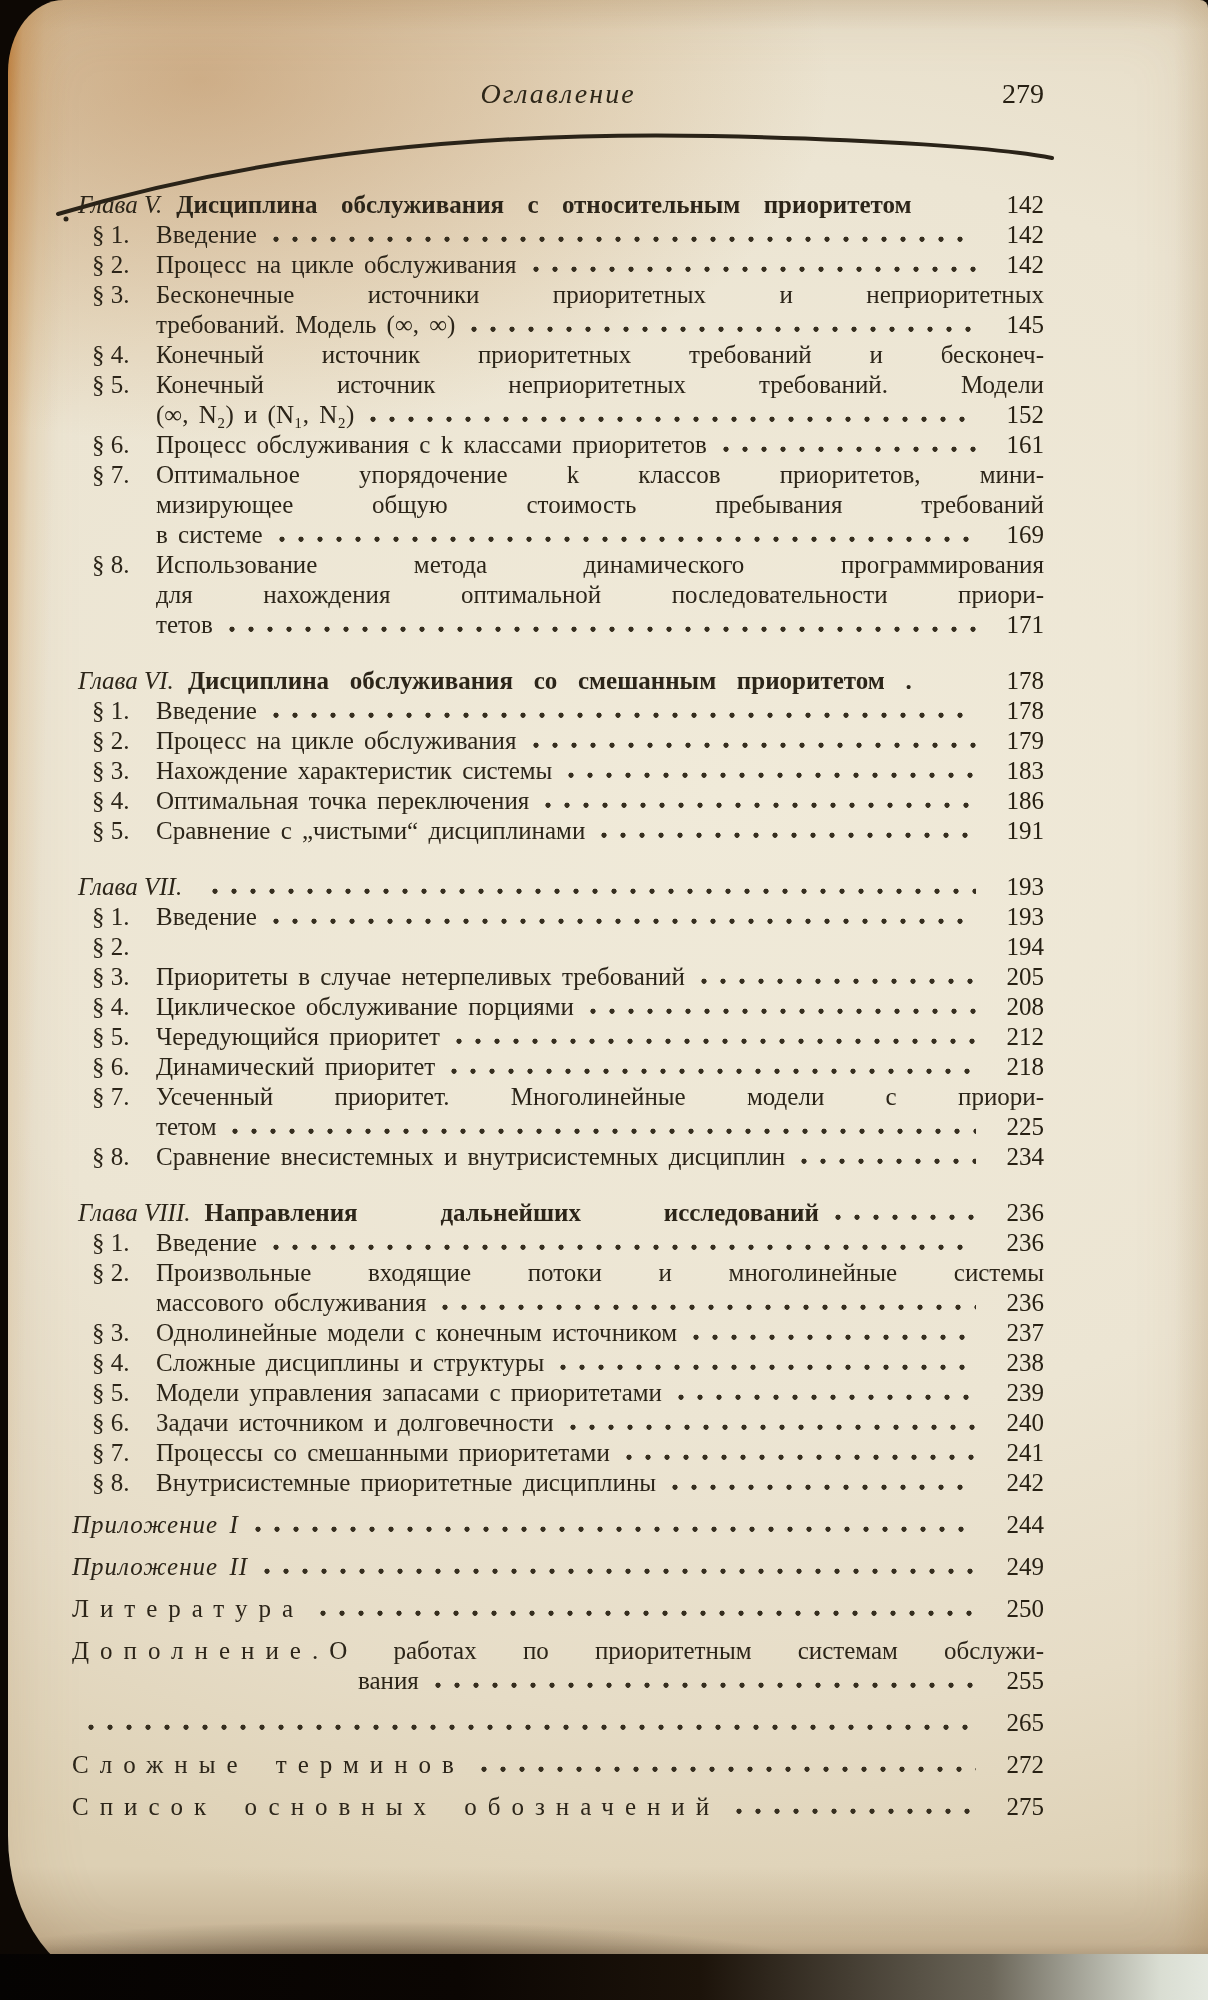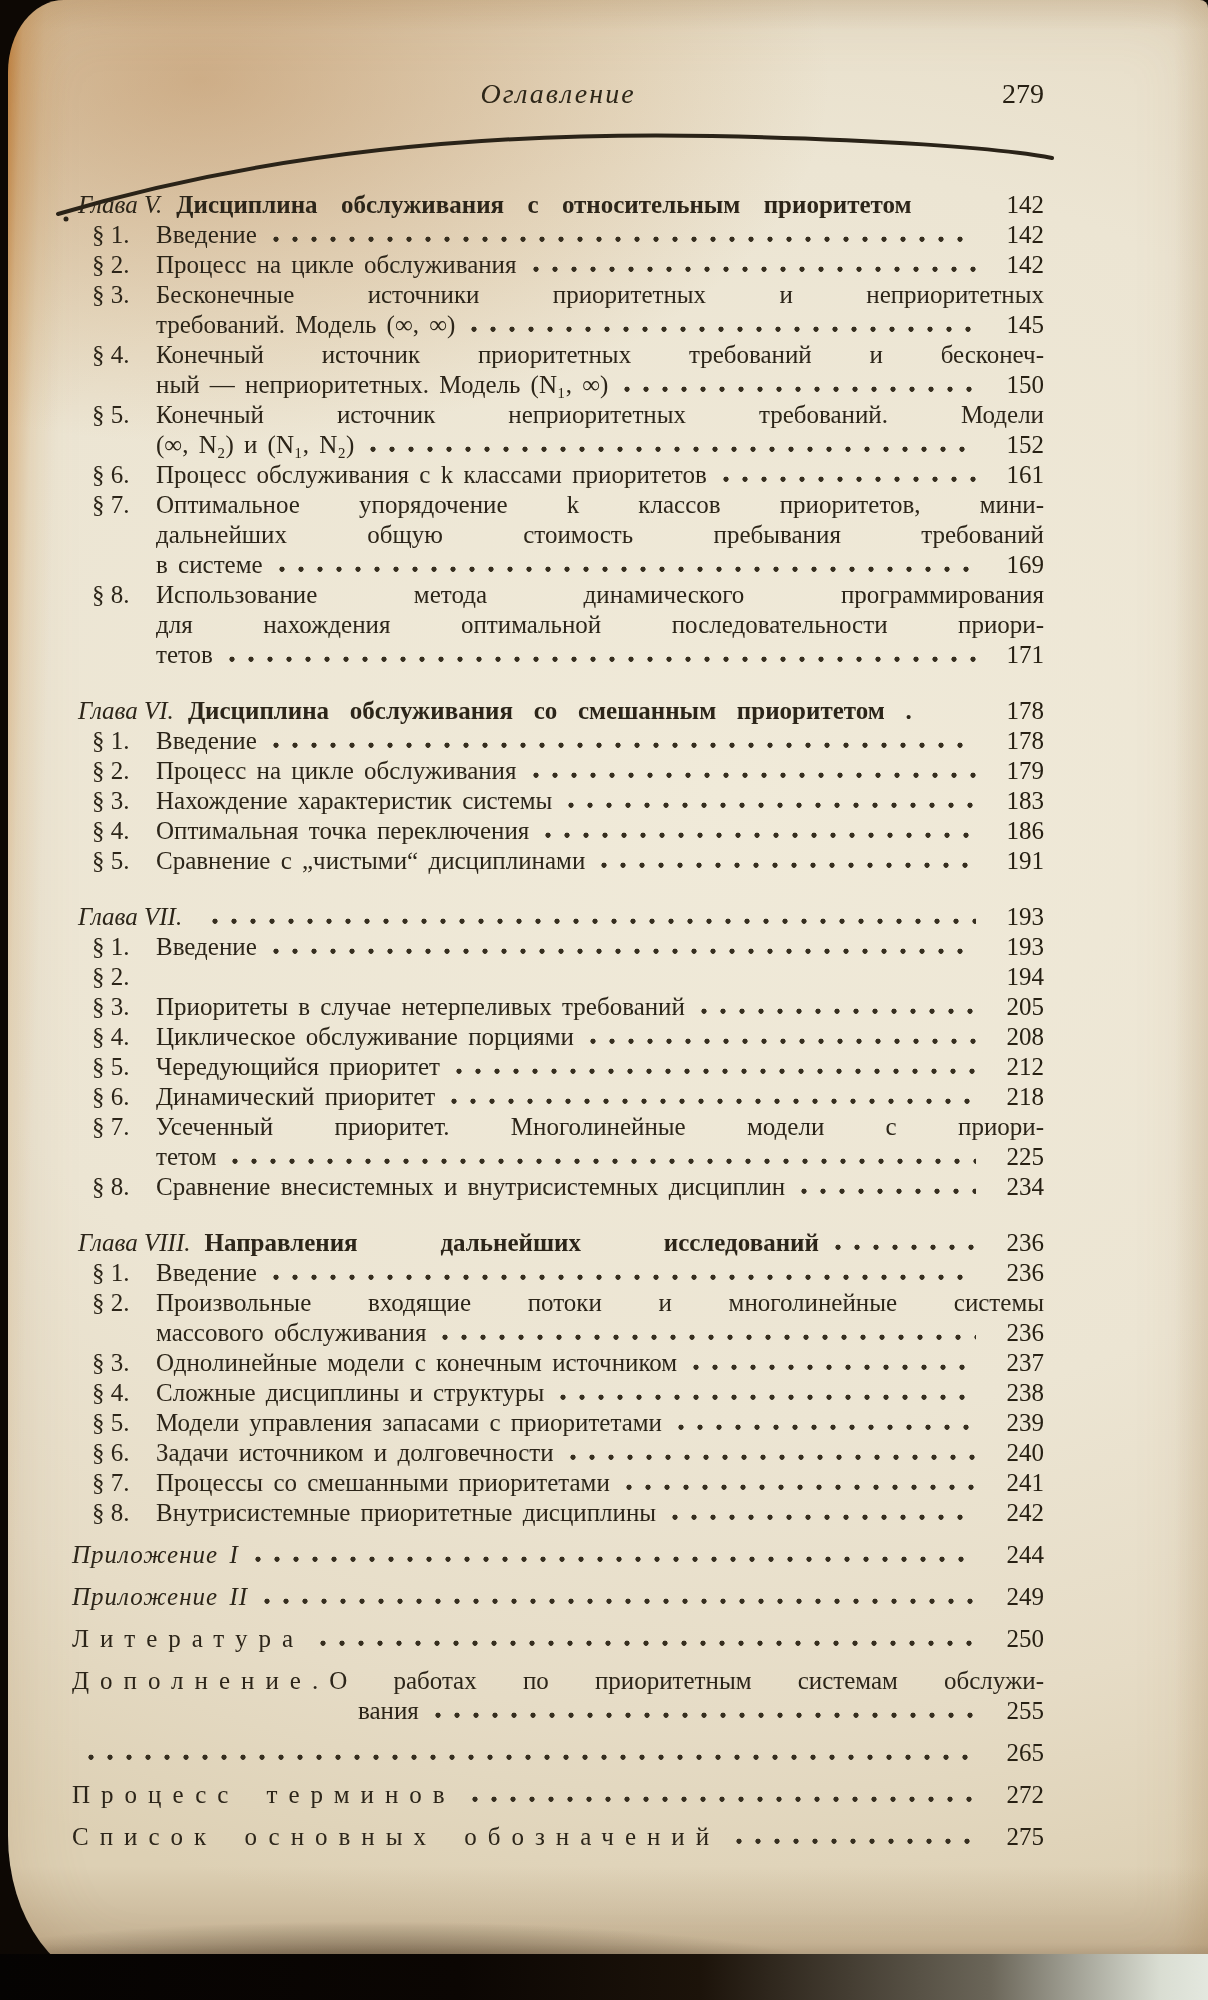--- a/index.html
+++ b/index.html
@@ -110,26 +110,20 @@
             <span class="txt">требований. Модель (∞, ∞)</span>
             <div class="leader"></div>
             <span class="pnum">145</span>
           </div>
         </div>
         <div class="entry section">
           <div class="row">
             <span class="pfx">§ 4.</span>
             <span class="txt fill">Конечный источник приоритетных требований и бесконеч-</span>
           </div>
-          <div class="row">
-            <span class="pfx"></span>
-            <span class="txt">ный — неприоритетных. Модель (N₁, ∞)</span>
-            <div class="leader"></div>
-            <span class="pnum">150</span>
-          </div>
         </div>
         <div class="entry section">
           <div class="row">
             <span class="pfx">§ 5.</span>
             <span class="txt fill">Конечный источник неприоритетных требований. Модели</span>
           </div>
           <div class="row">
             <span class="pfx"></span>
             <span class="txt">(∞, N₂) и (N₁, N₂)</span>
             <div class="leader"></div>
@@ -144,21 +138,21 @@
             <span class="pnum">161</span>
           </div>
         </div>
         <div class="entry section">
           <div class="row">
             <span class="pfx">§ 7.</span>
             <span class="txt fill">Оптимальное упорядочение k классов приоритетов, мини-</span>
           </div>
           <div class="row">
             <span class="pfx"></span>
-            <span class="txt fill">дальнейших общую стоимость пребывания требований</span>
+            <span class="txt fill">мизирующее общую стоимость пребывания требований</span>
           </div>
           <div class="row">
             <span class="pfx"></span>
             <span class="txt">в системе</span>
             <div class="leader"></div>
             <span class="pnum">169</span>
           </div>
         </div>
         <div class="entry section">
           <div class="row">
@@ -408,21 +402,21 @@
           </div>
         </div>
         <div class="entry spaced">
           <div class="row">
             <div class="leader"></div>
             <span class="pnum">265</span>
           </div>
         </div>
         <div class="entry spaced">
           <div class="row">
-            <span class="txt spacedtxt">Процесс терминов</span>
+            <span class="txt spacedtxt">Сложные терминов</span>
             <div class="leader"></div>
             <span class="pnum">272</span>
           </div>
         </div>
         <div class="entry spaced">
           <div class="row">
             <span class="txt spacedtxt">Список основных обозначений</span>
             <div class="leader"></div>
             <span class="pnum">275</span>
           </div>

